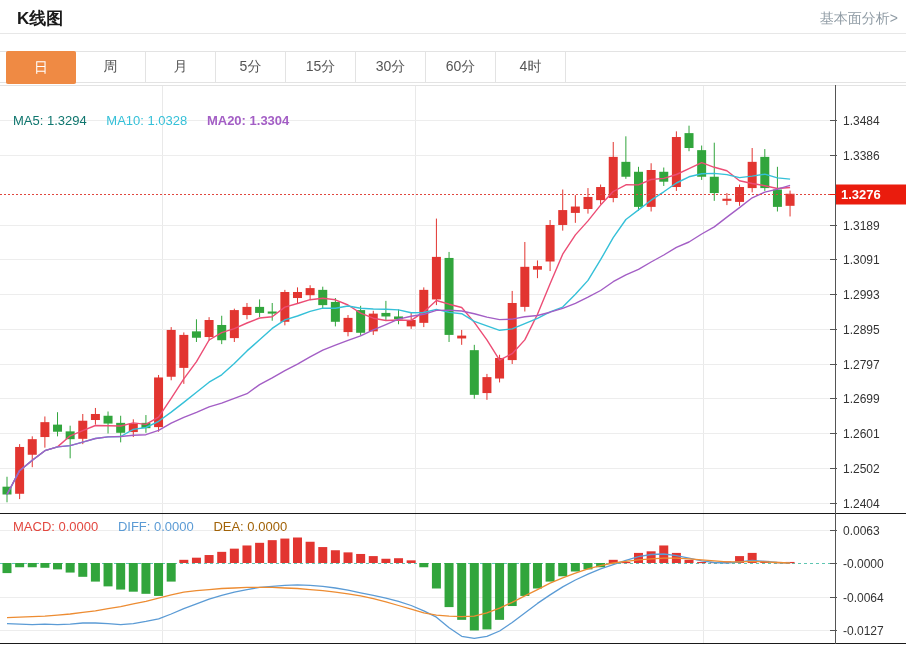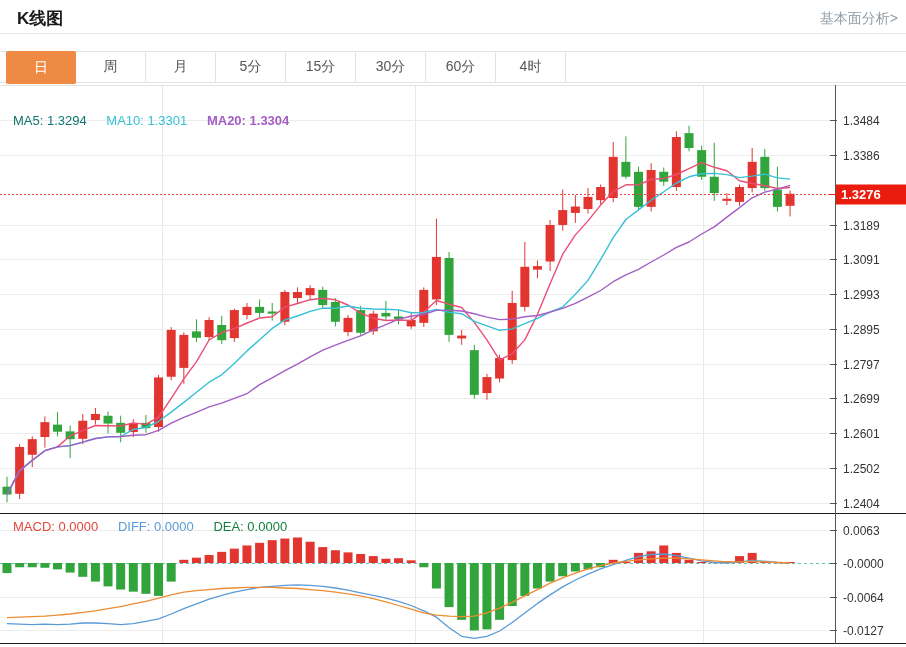--- a/index.html
+++ b/index.html
@@ -290,22 +290,22 @@
       <line x1="0" y1="643.5" x2="906" y2="643.5" stroke="#1a1a1a" stroke-width="1" shape-rendering="crispEdges"></line>
       <line x1="835.5" y1="85" x2="835.5" y2="643.5" stroke="#555" stroke-width="1" shape-rendering="crispEdges"></line>
       <rect x="836" y="184.5" width="70" height="20" fill="#ea1c0d"></rect>
       <line x1="829.5" y1="194.5" x2="836" y2="194.5" stroke="#ea1c0d" stroke-width="1" shape-rendering="crispEdges"></line>
       <text x="841" y="199" font-size="13" font-weight="bold" fill="#fff">1.3276</text>
     </svg>
 
 
   <div class="hdr-row" style="top:113px;">
     <span class="grp" style="color:#0f766e;">MA5: 1.3294</span>
-    <span class="grp" style="color:#35c0d8;">MA10: 1.3301</span>
+    <span class="grp" style="color:#35c0d8;">MA10: 1.0328</span>
     <span class="grp" style="color:#a35ec5;font-weight:bold;">MA20: 1.3304</span>
   </div>
 
   <div class="hdr-row" style="top:519px;">
     <span class="grp" style="color:#e2473f;margin-top:48px;">MACD: 0.0000</span>
     <span class="grp" style="color:#5b9bd5;">DIFF: 0.0000</span>
-    <span class="grp" style="color:#15803d;">DEA: 0.0000</span>
+    <span class="grp" style="color:#a16207;">DEA: 0.0000</span>
   </div>
 </div>
 
 </body></html>

